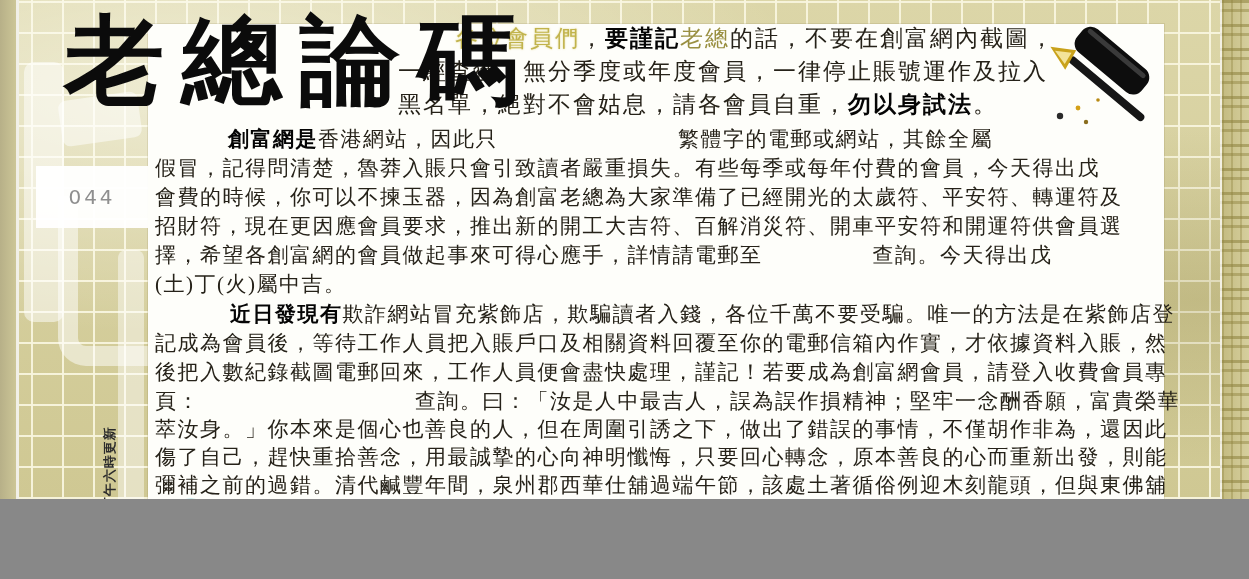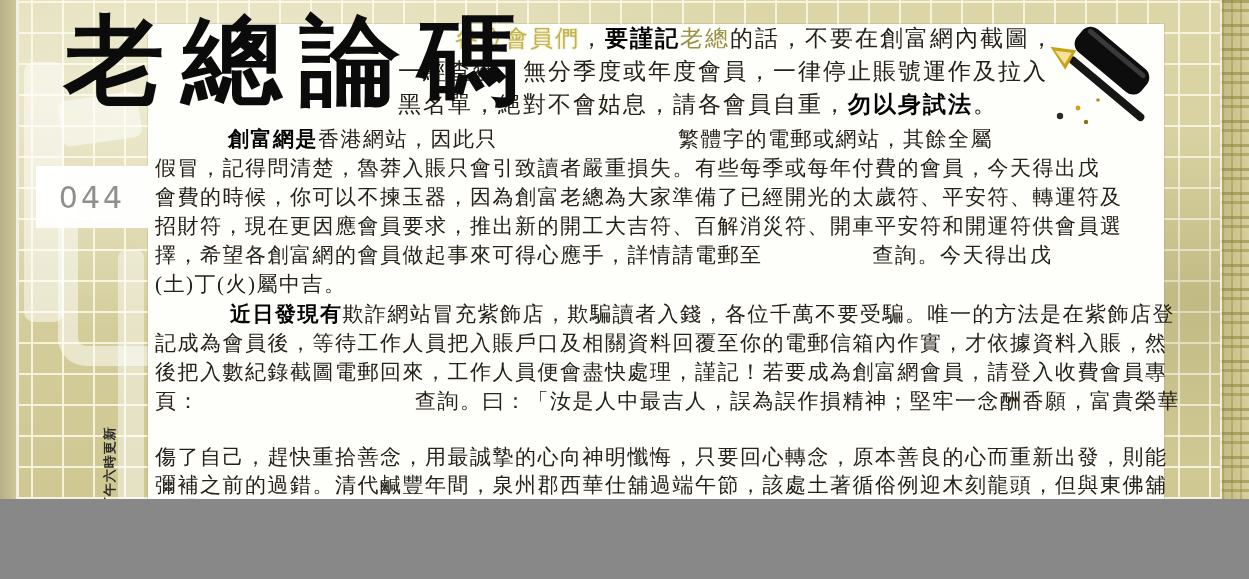--- a/index.html
+++ b/index.html
@@ -30,21 +30,21 @@
         border-top:none;border-right:none;background:none;border-radius:0 0 0 28px;}
   .wm-c{left:118px;top:250px;width:26px;height:270px;border-radius:8px;background:rgba(255,255,255,.45);}
   .wm-d{left:60px;top:96px;width:80px;height:46px;border-radius:8px;transform:rotate(-8deg);}
   .panel{position:absolute;left:148px;top:24px;width:1016px;height:530px;background:#fefefa;
     box-shadow:0 0 0 1px rgba(120,110,60,.15);}
   .title{position:absolute;left:64px;top:8px;z-index:4;
     font-family:"DejaVu Serif",serif;font-weight:bold;font-size:100px;line-height:1.05;
     letter-spacing:18px;color:#0b0b0b;transform:scaleY(.97);white-space:nowrap;}
   .issue-band{position:absolute;left:36px;top:166px;width:112px;height:62px;background:rgba(255,255,255,.95);
     z-index:3;display:flex;align-items:center;justify-content:center;}
-  .issue-band span{color:#8f8f8f;font-size:30px;letter-spacing:3px;font-family:"DejaVu Sans",sans-serif;}
+  .issue-band span{color:#8f8f8f;font-size:20px;letter-spacing:3px;font-family:"DejaVu Sans",sans-serif;}
   .sidebar-date{position:absolute;left:101px;top:600px;transform:rotate(-90deg);transform-origin:0 0;
     z-index:2;font-size:13px;font-weight:bold;color:#2b2b2b;letter-spacing:1px;white-space:nowrap;}
   .ln{position:absolute;z-index:3;font-size:21px;line-height:26px;letter-spacing:1.5px;
     color:#262219;white-space:nowrap;font-family:Liberation Serif, serif;}
   .ln.big{font-size:23px;letter-spacing:2px;}
   .b{font-weight:bold;color:#050505;}
   .fade{color:#b7a62e;opacity:.85;text-shadow:0 0 2px rgba(205,190,80,.8);}
   .fade2{color:#8f842e;opacity:.9;}
   .gap{display:inline-block;}
   .pen{position:absolute;left:1038px;top:12px;z-index:4;}
@@ -91,20 +91,21 @@
   <div class="ln" style="top:155px;left:155px">假冒，記得問清楚，魯莽入賬只會引致讀者嚴重損失。有些每季或每年付費的會員，今天得出戊</div>
   <div class="ln" style="top:184px;left:155px">會費的時候，你可以不揀玉器，因為創富老總為大家準備了已經開光的太歲符、平安符、轉運符及</div>
   <div class="ln" style="top:213px;left:155px">招財符，現在更因應會員要求，推出新的開工大吉符、百解消災符、開車平安符和開運符供會員選</div>
   <div class="ln" style="top:242px;left:155px"><span>擇，希望各創富網的會員做起事來可得心應手，詳情請電郵至</span><span class="gap" style="width:110px"></span><span>查詢。今天得出戊</span></div>
   <div class="ln" style="top:271px;left:155px">(土)丁(火)屬中吉。</div>
 
   <div class="ln" style="top:301px;left:230px"><span class="b">近日發現有</span><span>欺詐網站冒充紫飾店，欺騙讀者入錢，各位千萬不要受騙。唯一的方法是在紫飾店登</span></div>
   <div class="ln" style="top:330px;left:155px">記成為會員後，等待工作人員把入賬戶口及相關資料回覆至你的電郵信箱內作實，才依據資料入賬，然</div>
   <div class="ln" style="top:359px;left:155px">後把入數紀錄截圖電郵回來，工作人員便會盡快處理，謹記！若要成為創富網會員，請登入收費會員專</div>
   <div class="ln" style="top:388px;left:155px"><span>頁：</span><span class="gap" style="width:215px"></span><span>查詢。曰：「汝是人中最吉人，誤為誤作損精神；堅牢一念酬香願，富貴榮華</span></div>
+  <div class="ln" style="top:416px;left:155px">萃汝身。」你本來是個心也善良的人，但在周圍引誘之下，做出了錯誤的事情，不僅胡作非為，還因此</div>
   <div class="ln" style="top:444px;left:155px">傷了自己，趕快重拾善念，用最誠摯的心向神明懺悔，只要回心轉念，原本善良的心而重新出發，則能</div>
   <div class="ln" style="top:472px;left:155px">彌補之前的過錯。清代鹹豐年間，泉州郡西華仕舖過端午節，該處土著循俗例迎木刻龍頭，但與東佛舖</div>
   <div class="ln" style="top:500px;left:155px">民眾生口角。邑尊聞知，飭差嚴拿該舖。惟奇仕宮香火甚盛，老尼有錢怕累，到廟占得此解，追事情完</div>
   <div class="ln" style="top:528px;left:155px">局，富貴之家分文不肯看破，衙行賠禮等費悉萃老尼之身。第四句之驗如此。再見。老總！</div>
 
   <div class="pen">
     <svg width="132" height="120" viewBox="0 0 132 120">
       <g transform="rotate(40 66 55)">
         <rect x="26" y="30" width="84" height="30" rx="11" fill="#0d0d0d"></rect>
         <rect x="30" y="34" width="74" height="5" rx="2.5" fill="#3a3a3a"></rect>

